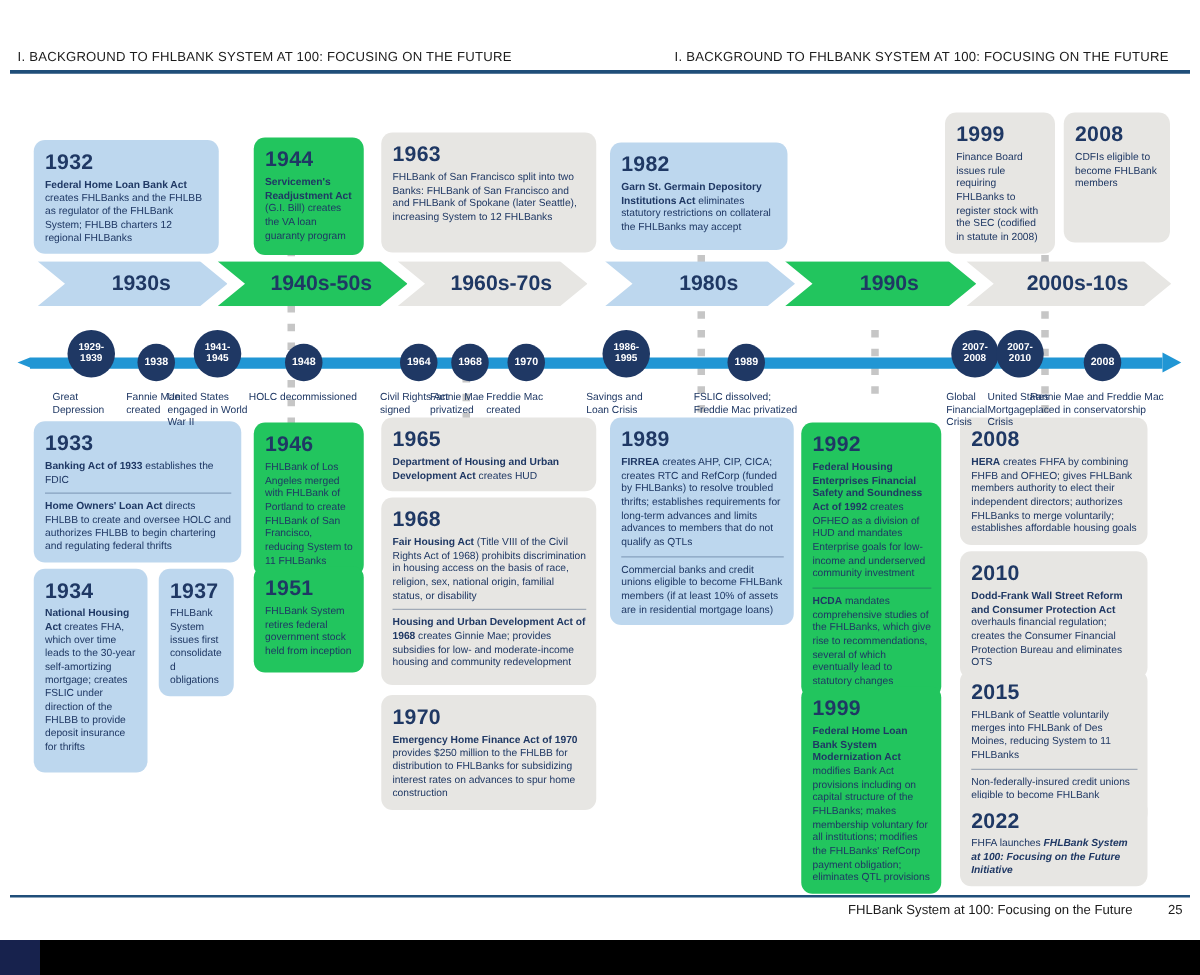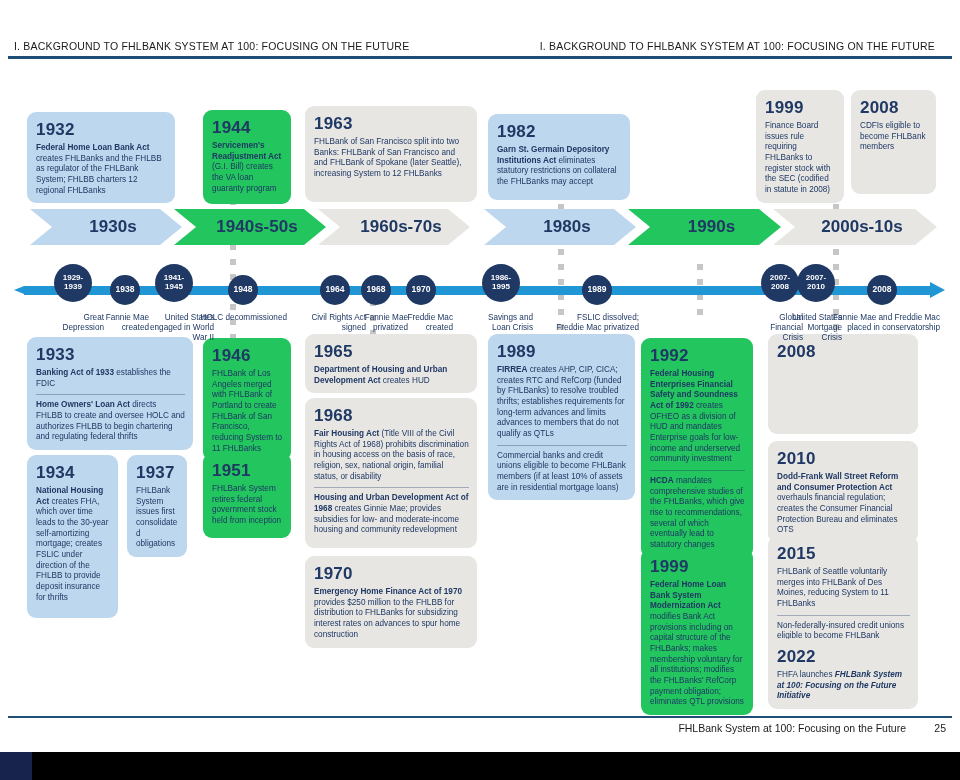--- a/index.html
+++ b/index.html
@@ -37,21 +37,21 @@
     border-right:10px solid #2196d4; border-top:4.5px solid transparent; border-bottom:4.5px solid transparent;}
   .tbar-head{position:absolute; left:930px; top:282px; width:0; height:0; z-index:2;
     border-left:15px solid #2196d4; border-top:8.5px solid transparent; border-bottom:8.5px solid transparent;}
 
   
   .node-circle{position:absolute; background:#1f3864; border-radius:50%; color:#fff; z-index:3;
     display:flex; flex-direction:column; align-items:center; justify-content:center;
     font-weight:bold; text-align:center; line-height:1.1;}
   .node-circle.small{width:30px; height:30px; top:275px; font-size:8.5px;}
   .node-circle.big{width:38px; height:38px; top:264px; font-size:8px;}
-  .node-label{position:absolute; top:313px; font-size:8.2px; line-height:1.2; color:#1f3864; text-align:right; z-index:3;}
+  .node-label{position:absolute; top:313px; font-size:8.2px; line-height:1.2; color:#1f3864; text-align:left; z-index:3;}
 
   
   .box{position:absolute; border-radius:9px; padding:8px 8px 7px 9px; box-sizing:border-box; color:#1f3864; z-index:2;}
   .box h2{margin:0 0 3px 0; font-size:17px; letter-spacing:.2px; color:#1f3864;}
   .box p{margin:0; font-size:8.2px; line-height:1.3; overflow-wrap:break-word;}
   .box .sep{border:none; border-top:1px solid rgba(31,56,100,.35); margin:5px 0;}
   .box .b{font-weight:bold;}
   .box .i{font-style:italic;}
 
   
@@ -259,20 +259,21 @@
         <p><span class="b">Federal Housing Enterprises Financial Safety and Soundness Act of 1992</span><span> creates OFHEO as a division of HUD and mandates Enterprise goals for low-income and underserved community investment</span></p>
         <div class="sep"></div>
         <p><span class="b">HCDA</span><span> mandates comprehensive studies of the FHLBanks, which give rise to recommendations, several of which eventually lead to statutory changes</span></p>
       </div>
       <div class="box bggray" style="left: 641px; top: 549px; width: 112px; min-height: 146px;">
         <h2>1999</h2>
         <p><span class="b">Federal Home Loan Bank System Modernization Act</span><span> modifies Bank Act provisions including on capital structure of the FHLBanks; makes membership voluntary for all institutions; modifies the FHLBanks' RefCorp payment obligation; eliminates QTL provisions</span></p>
       </div>
       <div class="box bglight" style="left: 768px; top: 334px; width: 150px; min-height: 100px;">
         <h2>2008</h2>
+        <p><span class="b">HERA</span><span> creates FHFA by combining FHFB and OFHEO; gives FHLBank members authority to elect their independent directors; authorizes FHLBanks to merge voluntarily; establishes affordable housing goals</span></p>
       </div>
       <div class="box bglight" style="left: 768px; top: 441px; width: 150px; min-height: 95px;">
         <h2>2010</h2>
         <p><span class="b">Dodd-Frank Wall Street Reform and Consumer Protection Act</span><span> overhauls financial regulation; creates the Consumer Financial Protection Bureau and eliminates OTS</span></p>
       </div>
       <div class="box bglight" style="left: 768px; top: 536px; width: 150px; min-height: 93px;">
         <h2>2015</h2>
         <p><span>FHLBank of Seattle voluntarily merges into FHLBank of Des Moines, reducing System to 11 FHLBanks</span></p>
         <div class="sep"></div>
         <p><span>Non-federally-insured credit unions eligible to become FHLBank members</span></p>

